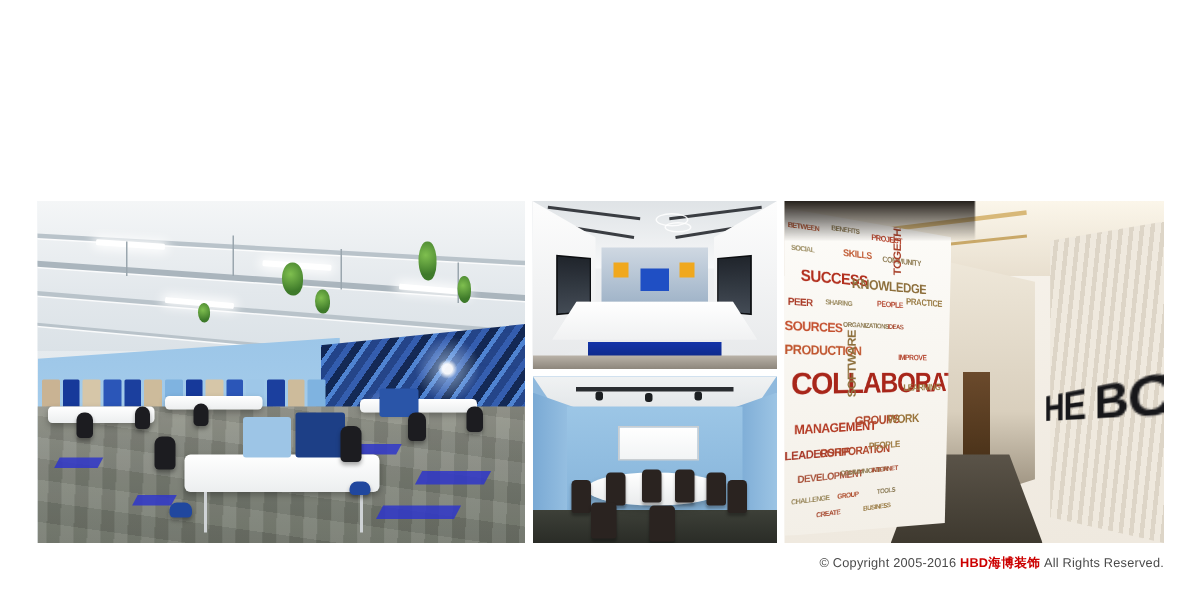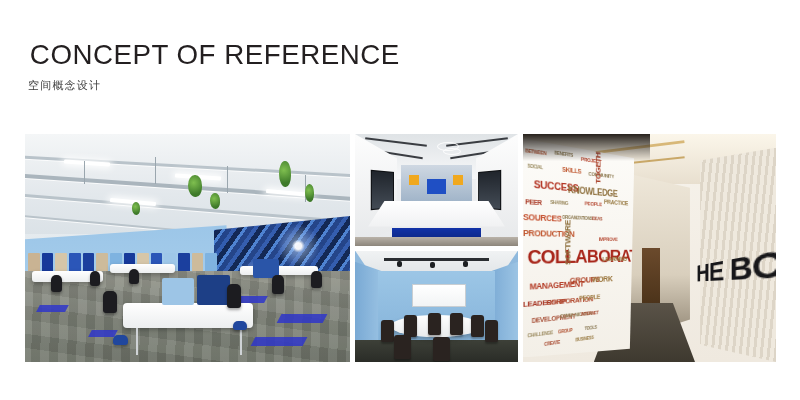--- a/index.html
+++ b/index.html
@@ -226,24 +226,20 @@
     font-size: 8.5px; color: #4a4a4a; letter-spacing: .15px; white-space: nowrap;
   }
   .footer .hbd { color:#cc0000; font-weight:700; }
   .footer .cn { color:#cc0000; font-weight:700; }
 </style>
 </head>
 <body>
 
 <div class="slide">
 
-  <div class="header">
-    <div class="title">CONCEPT OF REFERENCE</div>
-    <div class="subtitle">空间概念设计</div>
-  </div>
 
   <div class="gallery">
 
     <div class="col-left">
       <div class="photo p1">
         <div class="ceiling"></div>
         <div class="duct dl1"></div>
         <div class="duct dl2"></div>
         <div class="duct dl3"></div>
         <div class="duct dl4"></div>
@@ -409,14 +405,17 @@
             <span class="w" style="left:78%;top:44%;font-size:6px;color:#b8503a">IMPROVE</span>
             <span class="w" style="left:82%;top:54%;font-size:7px;color:#9a7c45">LEARNING</span>
           </div>
         </div>
         <div class="topshadow"></div>
       </div>
     </div>
 
   </div>
 
+  <div class="footer">
+    <span>© Copyright 2005-2016 </span><span class="hbd">HBD</span><span class="cn">海博装饰</span><span> All Rights Reserved.</span>
+  </div>
 
 </div>
 
 </body></html>

